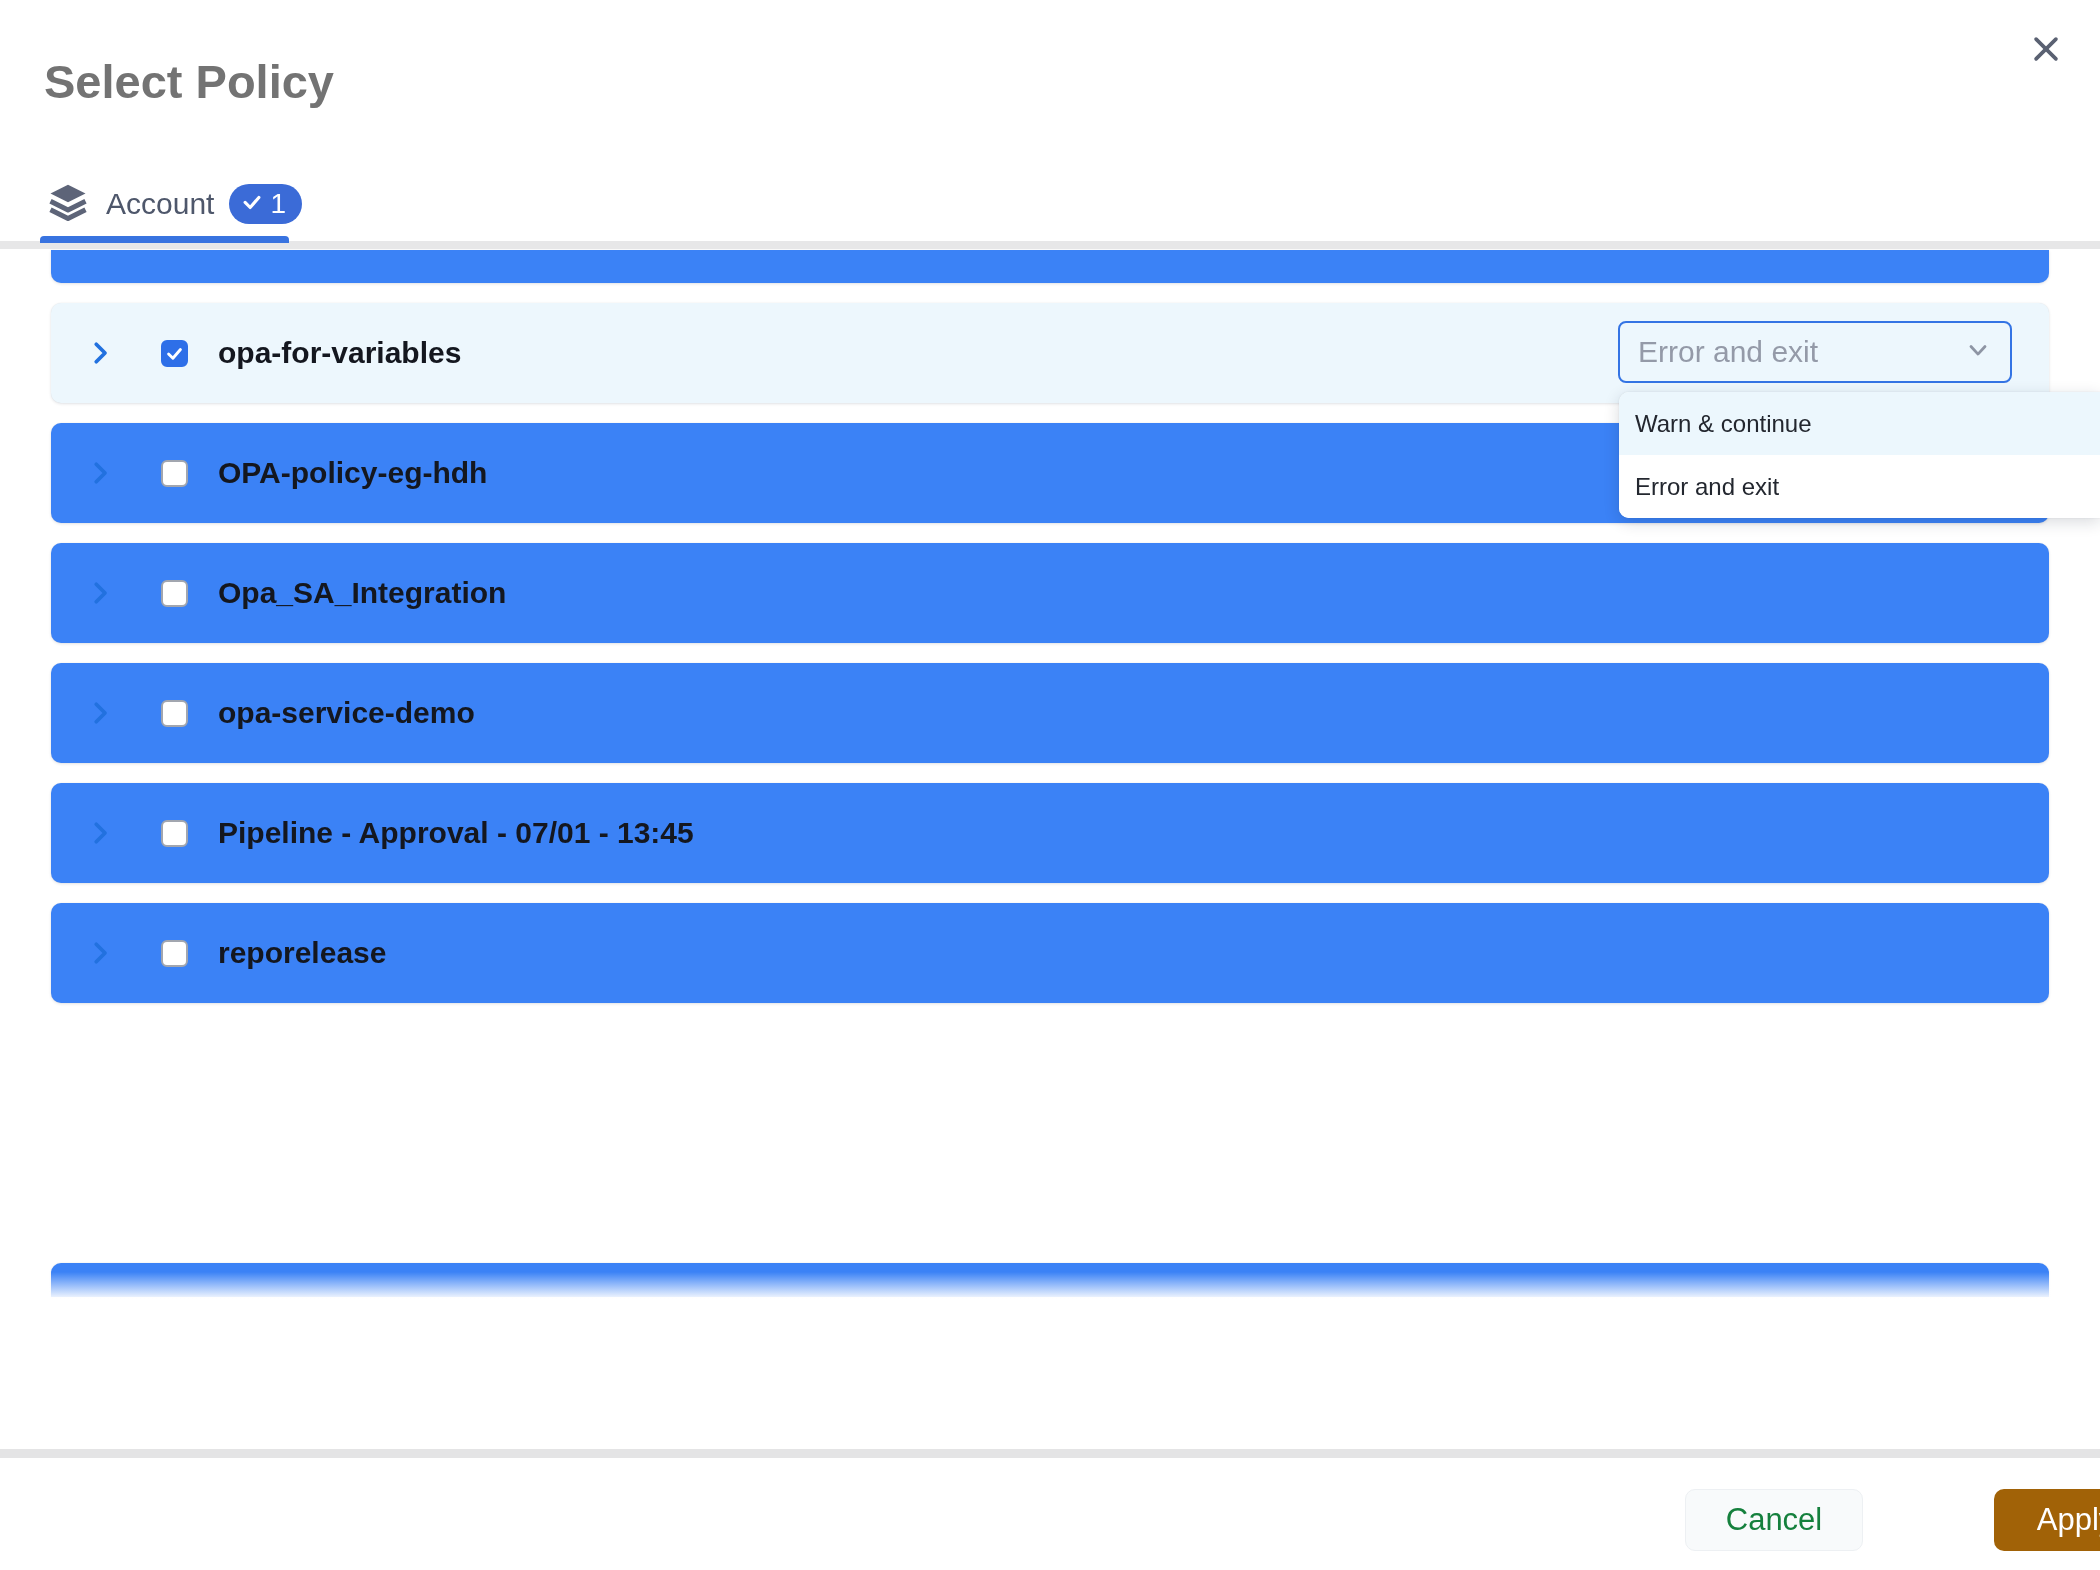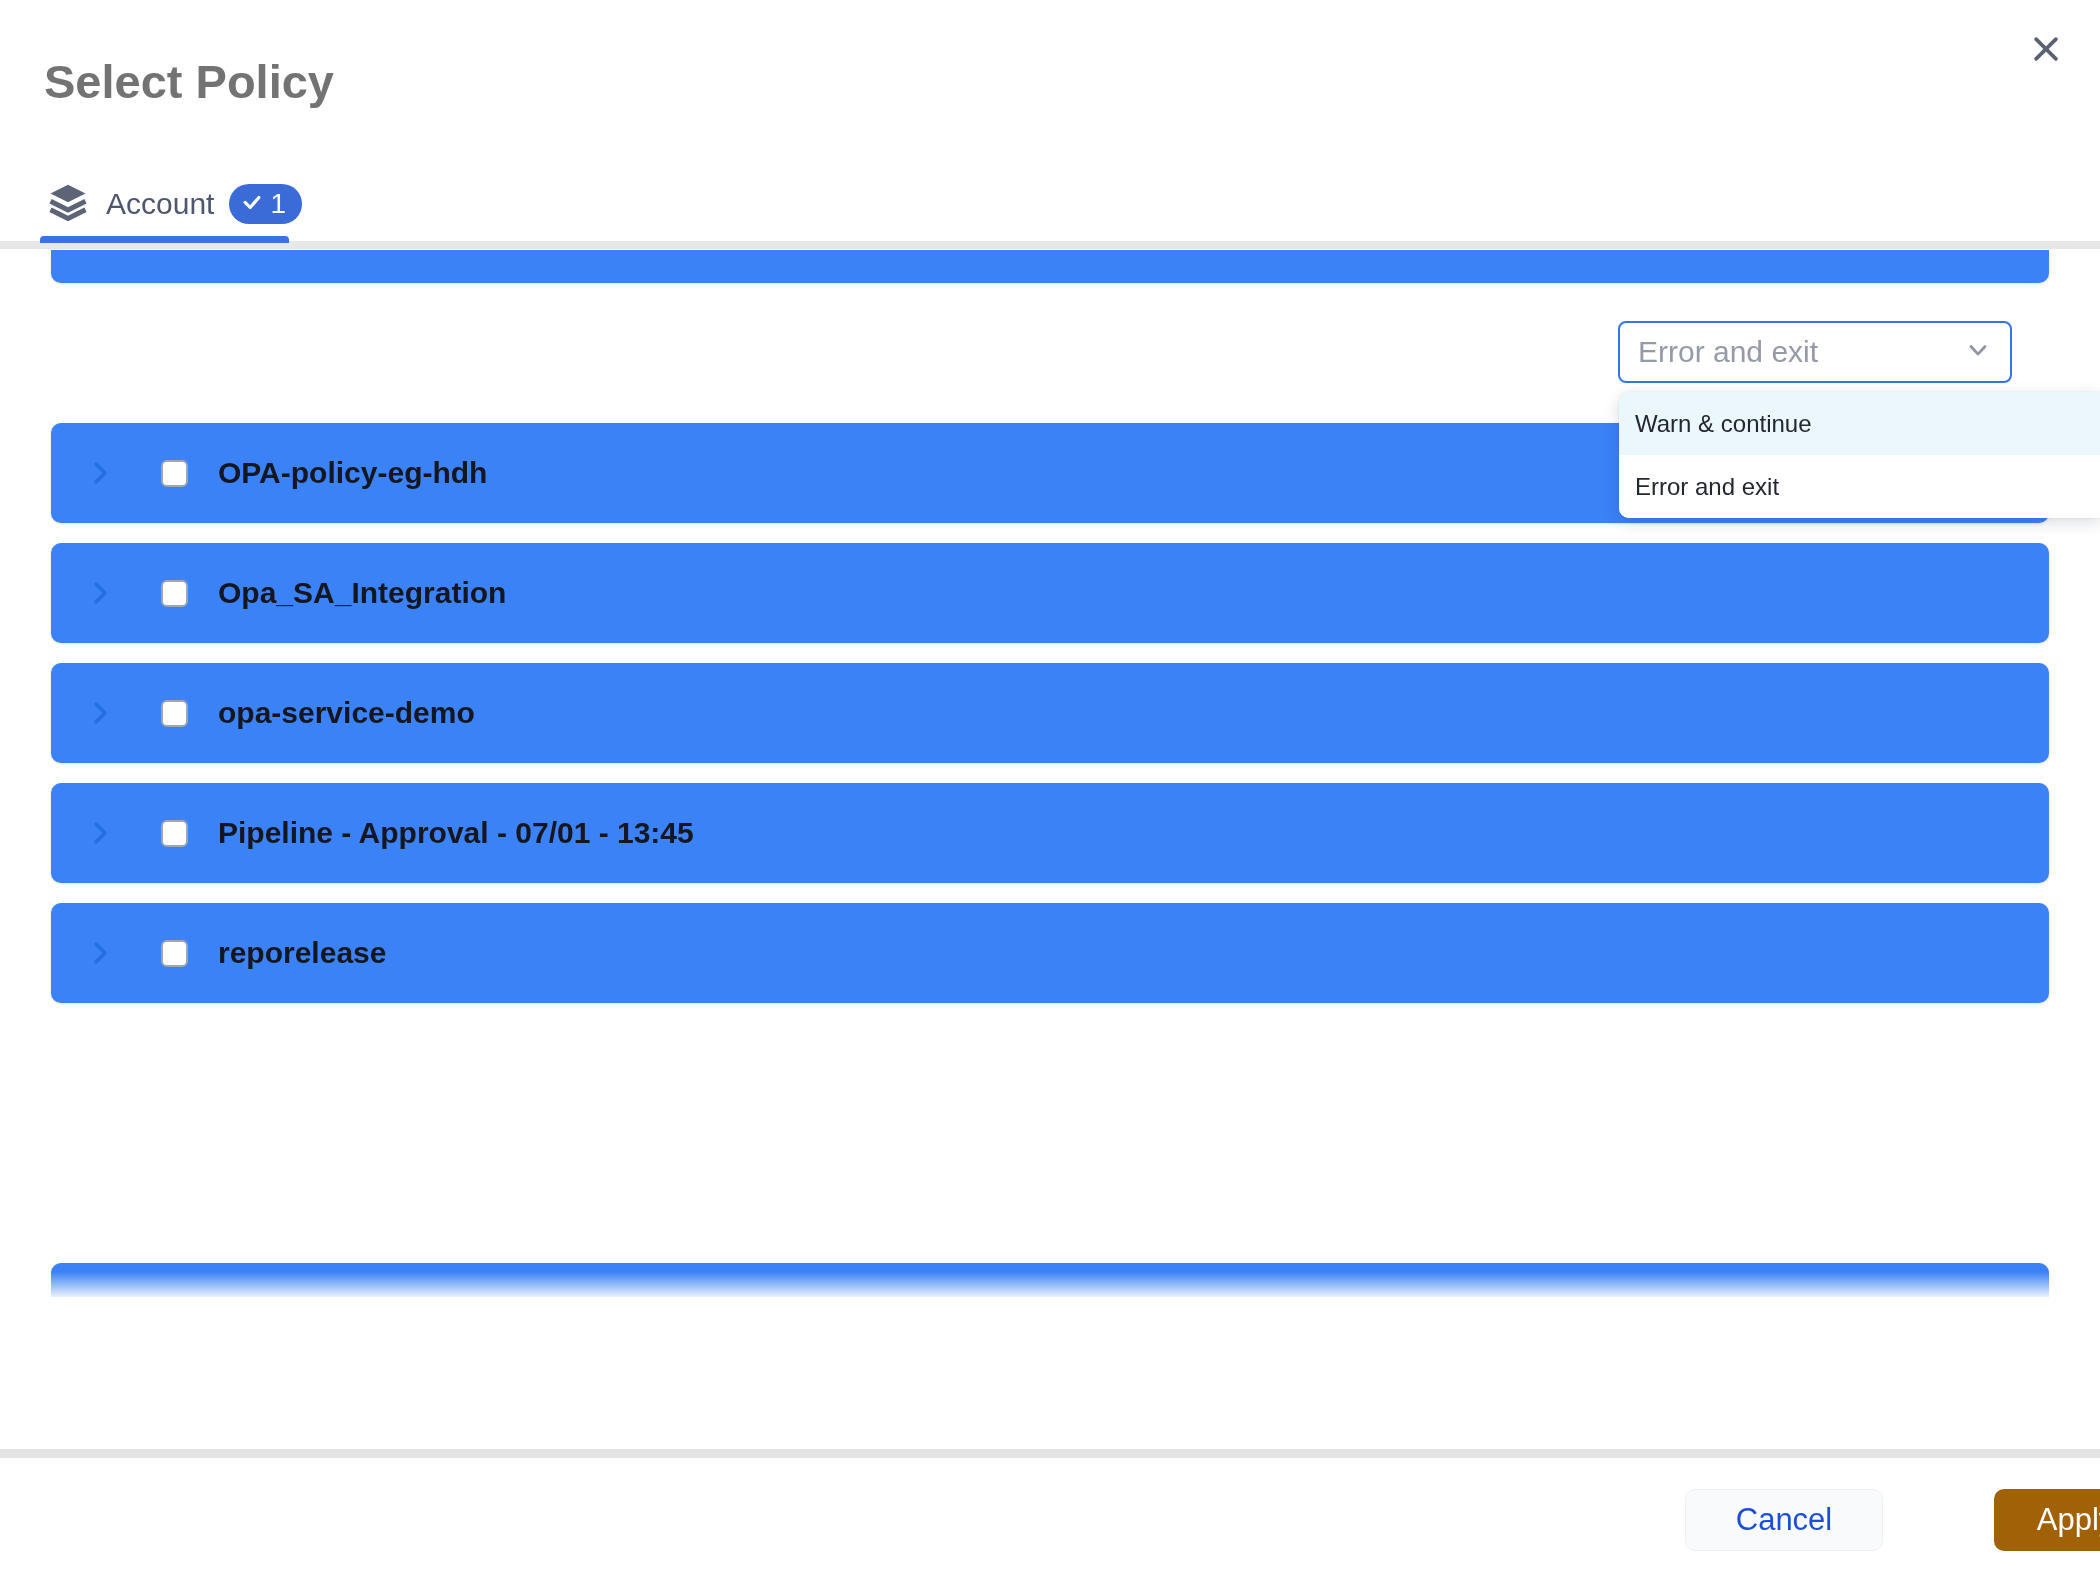--- a/index.html
+++ b/index.html
@@ -34,21 +34,21 @@
   
   .action-select{position:absolute;left:1618px;top:321px;width:394px;height:62px;border:2px solid #3474e4;border-radius:8px;background:transparent;display:flex;align-items:center;padding:0 18px;cursor:pointer;z-index:5;}
   .action-select .value{flex:1;font-size:30px;color:#949aa8;}
   .dropdown-menu{position:absolute;left:1619px;top:392px;width:481px;background:#ffffff;border-radius:10px 0 0 10px;z-index:6;overflow:hidden;
         box-shadow:0 4px 16px rgba(20,30,50,0.16),0 0 2px rgba(20,30,50,0.10);}
   .dropdown-option{height:63px;display:flex;align-items:center;padding:0 16px;font-size:24px;color:#23272f;cursor:pointer;background:#ffffff;}
   .dropdown-option.highlighted{background:#ecf7fd;}
   
   .footer-divider{position:absolute;left:0;top:1449px;width:2100px;height:9px;background:#e4e4e5;}
   .btn{position:absolute;top:1489px;height:62px;border-radius:10px;display:flex;align-items:center;justify-content:center;font-size:31px;cursor:pointer;border:none;}
-  .btn-cancel{left:1685px;width:198px;background:#f8fafb;border:1px solid #edf0f3;color:#1d4ed8;font-weight:500;}
+  .btn-cancel{left:1685px;width:178px;background:#f8fafb;border:1px solid #edf0f3;color:#15803d;font-weight:500;}
   .btn-apply{left:1994px;width:163px;background:#a16207;color:#ffffff;font-weight:500;}
 </style>
 </head>
 <body>
 
 <div id="viewport">
 
   <div class="dialog-title">Select Policy</div>
   <button class="close-btn">
     <span>
@@ -77,20 +77,33 @@
       <span>1</span>
     </span>
   </div>
   <div class="tab-underline"></div>
   <div class="tabbar-divider"></div>
 
   <div class="list">
 
     <div class="card sliver-top"></div>
 
+    <div class="card row selected" style="top:53px">
+      <span class="row-chevron">
+        <svg width="30" height="30" viewBox="0 0 24 24" fill="none" stroke="#2271df" stroke-width="3" stroke-linecap="round" stroke-linejoin="round">
+            <polyline points="9 5 16 12 9 19"></polyline>
+          </svg>
+      </span>
+      <span class="checkbox checked">
+        <svg width="19" height="19" viewBox="0 0 24 24" fill="none" stroke="#ffffff" stroke-width="3.6" stroke-linecap="round" stroke-linejoin="round">
+            <polyline points="4.5 12.5 10 18 19.5 7"></polyline>
+          </svg>
+      </span>
+      <span class="row-label">opa-for-variables</span>
+    </div>
 
     <div class="card row" style="top:173px">
       <span class="row-chevron">
         <svg width="30" height="30" viewBox="0 0 24 24" fill="none" stroke="#2271df" stroke-width="3" stroke-linecap="round" stroke-linejoin="round">
             <polyline points="9 5 16 12 9 19"></polyline>
           </svg>
       </span>
       <span class="checkbox"></span>
       <span class="row-label">OPA-policy-eg-hdh</span>
     </div>

